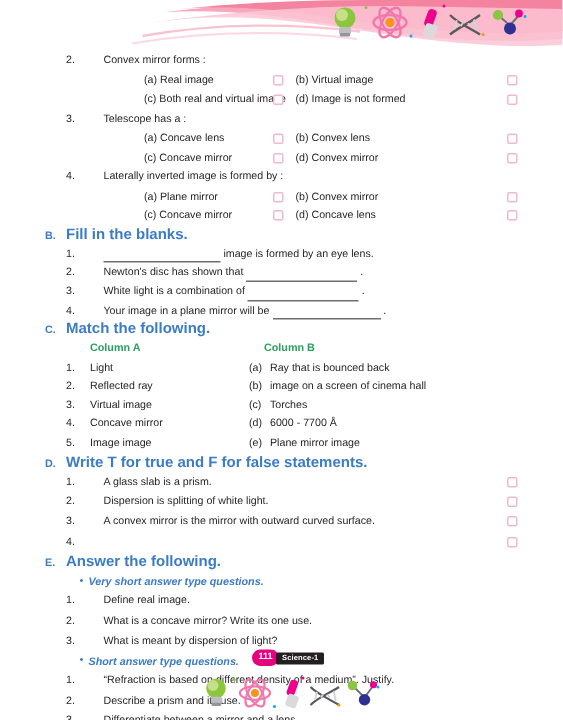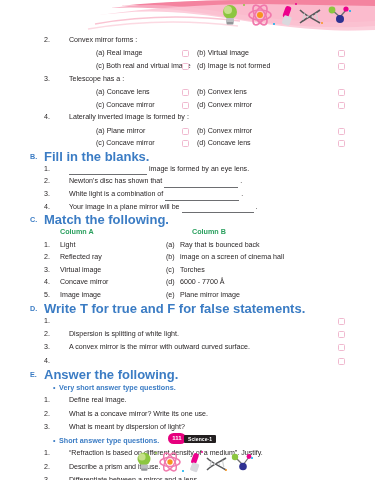--- a/index.html
+++ b/index.html
@@ -108,33 +108,33 @@
   .sec-letter {
     position: absolute;
     left: 30px;
     font-size: 7.2px;
     font-weight: bold;
     color: #3b7cc4;
   }
   .sec-title {
     position: absolute;
     left: 44px;
-    font-size: 13px;
+    font-size: 10px;
     font-weight: bold;
     color: #3b7cc4;
   }
 
   .colhead {
     position: absolute;
     font-size: 7.2px;
     font-weight: bold;
     color: #2ba05f;
   }
   .colhead.a { left: 60px; }
-  .colhead.b { left: 192px; }
+  .colhead.b { left: 176px; }
 
   .match-left {
     position: absolute;
     left: 60px;
     font-size: 7.1px;
   }
   .match-num {
     position: absolute;
     left: 44px;
     font-size: 7.1px;
@@ -154,20 +154,21 @@
     display: inline-block;
     border-bottom: 0.8px solid #6d6e71;
     vertical-align: bottom;
     height: 7px;
   }
 
   .bullet-row {
     position: relative;
     height: 13px;
     line-height: 13px;
+    font-style: italic;
   }
   .bullet-mark {
     position: absolute;
     left: 53px;
     font-size: 7px;
     font-weight: bold;
     color: #3b7cc4;
   }
   .bullet-text {
     position: absolute;
@@ -404,20 +405,21 @@
     <span class="match-key">(e)</span>
     <span class="match-right">Plane mirror image</span>
   </div>
 
   <div class="sec">
     <span class="sec-letter">D.</span>
     <span class="sec-title">Write T for true and F for false statements.</span>
   </div>
   <div class="row tall">
     <span class="num">1.</span>
+    <span class="qtext">A glass slab is a prism.</span>
     <span class="cbox cd"></span>
   </div>
   <div class="row tall">
     <span class="num">2.</span>
     <span class="qtext">Dispersion is splitting of white light.</span>
     <span class="cbox cd"></span>
   </div>
   <div class="row tall">
     <span class="num">3.</span>
     <span class="qtext">A convex mirror is the mirror with outward curved surface.</span>

